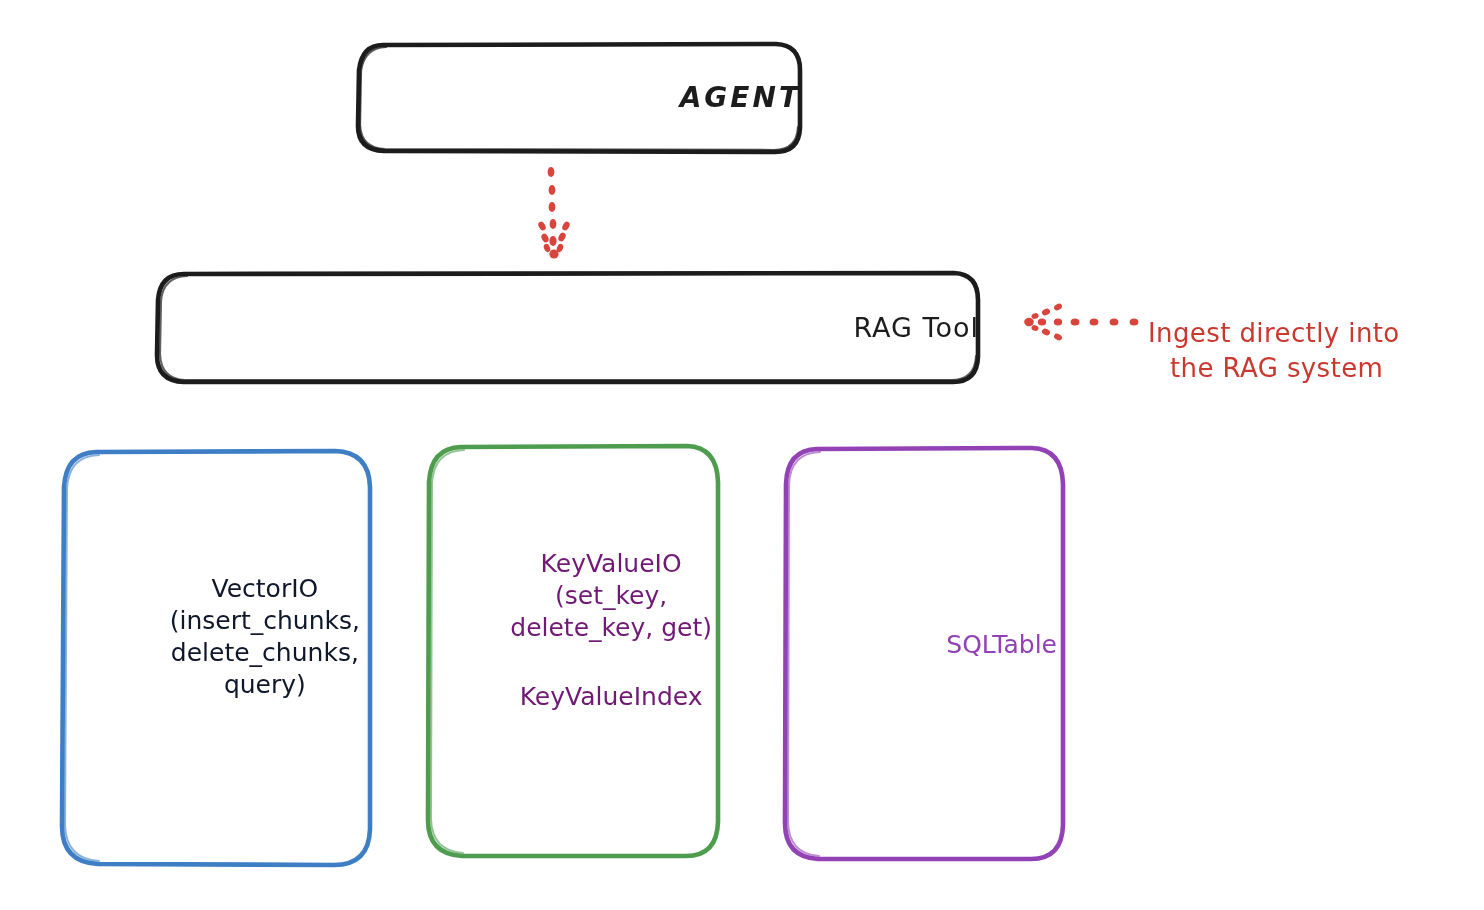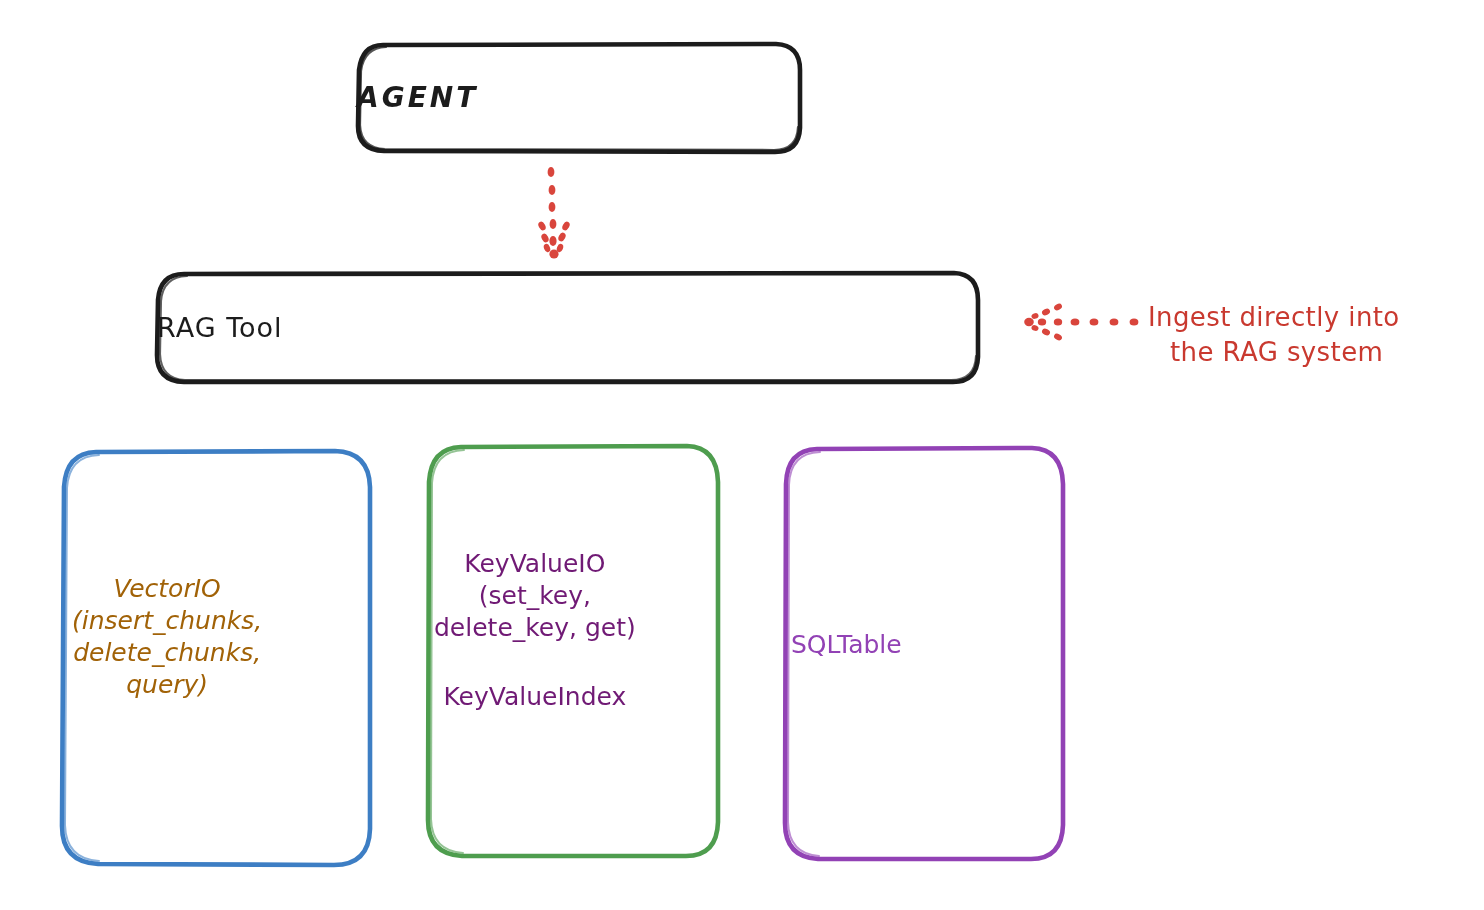--- a/index.html
+++ b/index.html
@@ -18,21 +18,21 @@
     position: absolute;
     inset: 0;
     width: 1484px;
     height: 910px;
   }
   .node {
     position: absolute;
     box-sizing: border-box;
     display: flex;
     flex-direction: column;
-    align-items: flex-start;
+    align-items: flex-end;
     justify-content: center;
     text-align: center;
     z-index: 3;
     pointer-events: auto;
   }
   .node-label {
     line-height: 1.16;
     letter-spacing: 0.5px;
     white-space: pre-line;
   }
@@ -94,35 +94,35 @@
     line-height: 1.28;
     white-space: pre-line;
     font-family: "DejaVu Sans", sans-serif;
   }
   .leaf .index-label {
     font-size: 25px;
     font-family: "DejaVu Sans", sans-serif;
     margin-top: 38px;
   }
   #node-vector .api-label,
-  #node-vector .index-label { color: #a16207; font-style: italic; }
+  #node-vector .index-label { color: #0f172a; }
   #node-keyvalue .api-label,
   #node-keyvalue .index-label { color: #701a75; }
   #node-relational .api-label,
   #node-relational .index-label { color: #9242b5; }
 
   #node-vector .inner { margin-top: -42px; }
   #node-keyvalue .inner { margin-top: -44px; }
   #node-relational .inner { margin-top: -56px; }
 
   
   #annotation-ingest {
     position: absolute;
     left: 1148px;
-    top: 265px;
+    top: 281px;
     width: 326px;
     z-index: 4;
     color: #c9392f;
     font-family: "DejaVu Sans", sans-serif;
     font-size: 26px;
     line-height: 1.34;
     text-align: left;
     white-space: pre-line;
     letter-spacing: 0.4px;
   }

